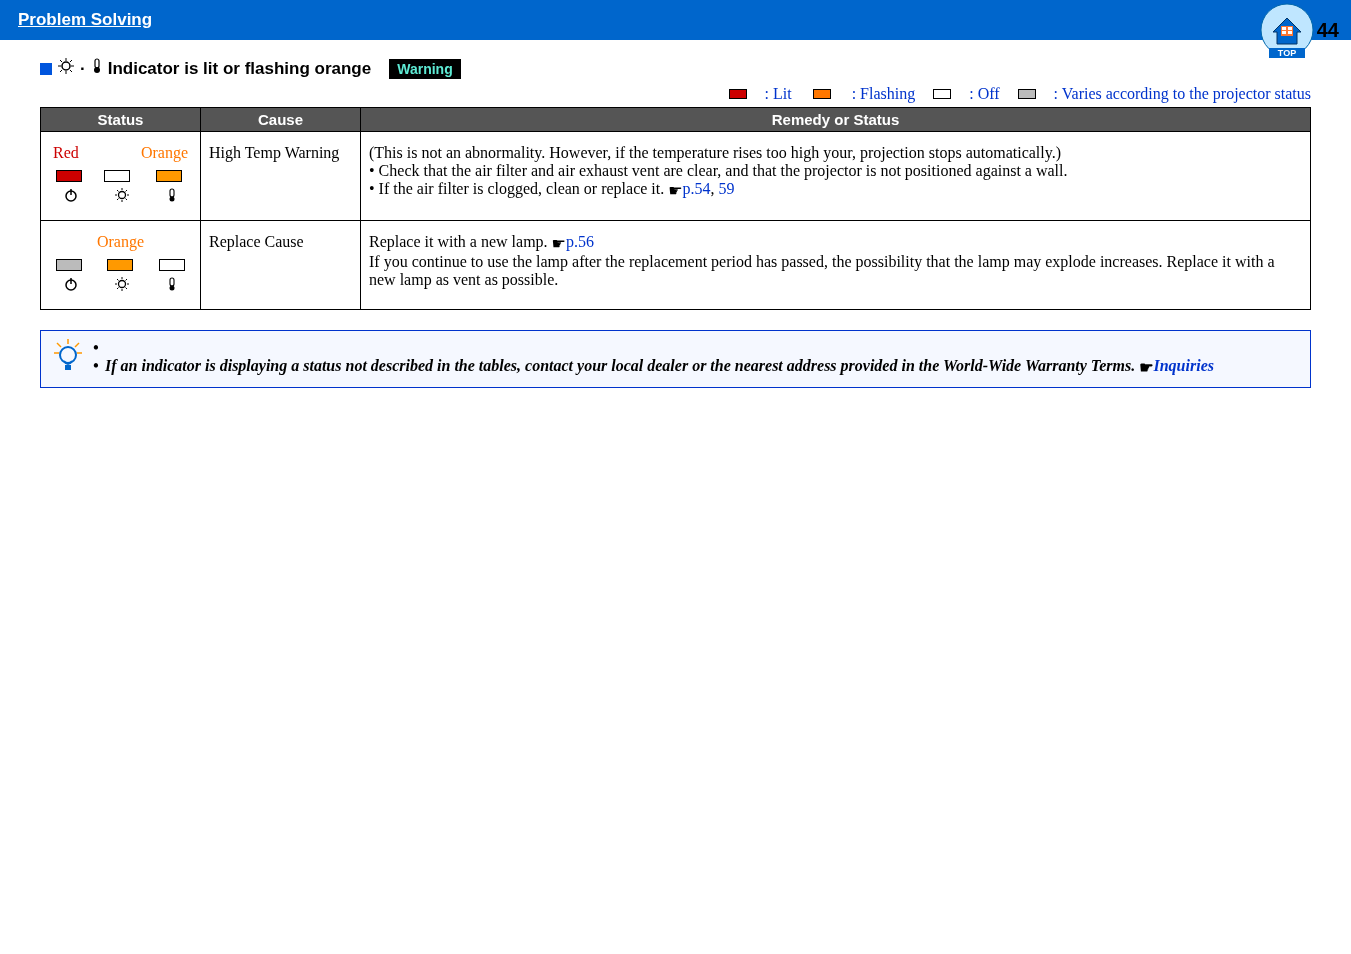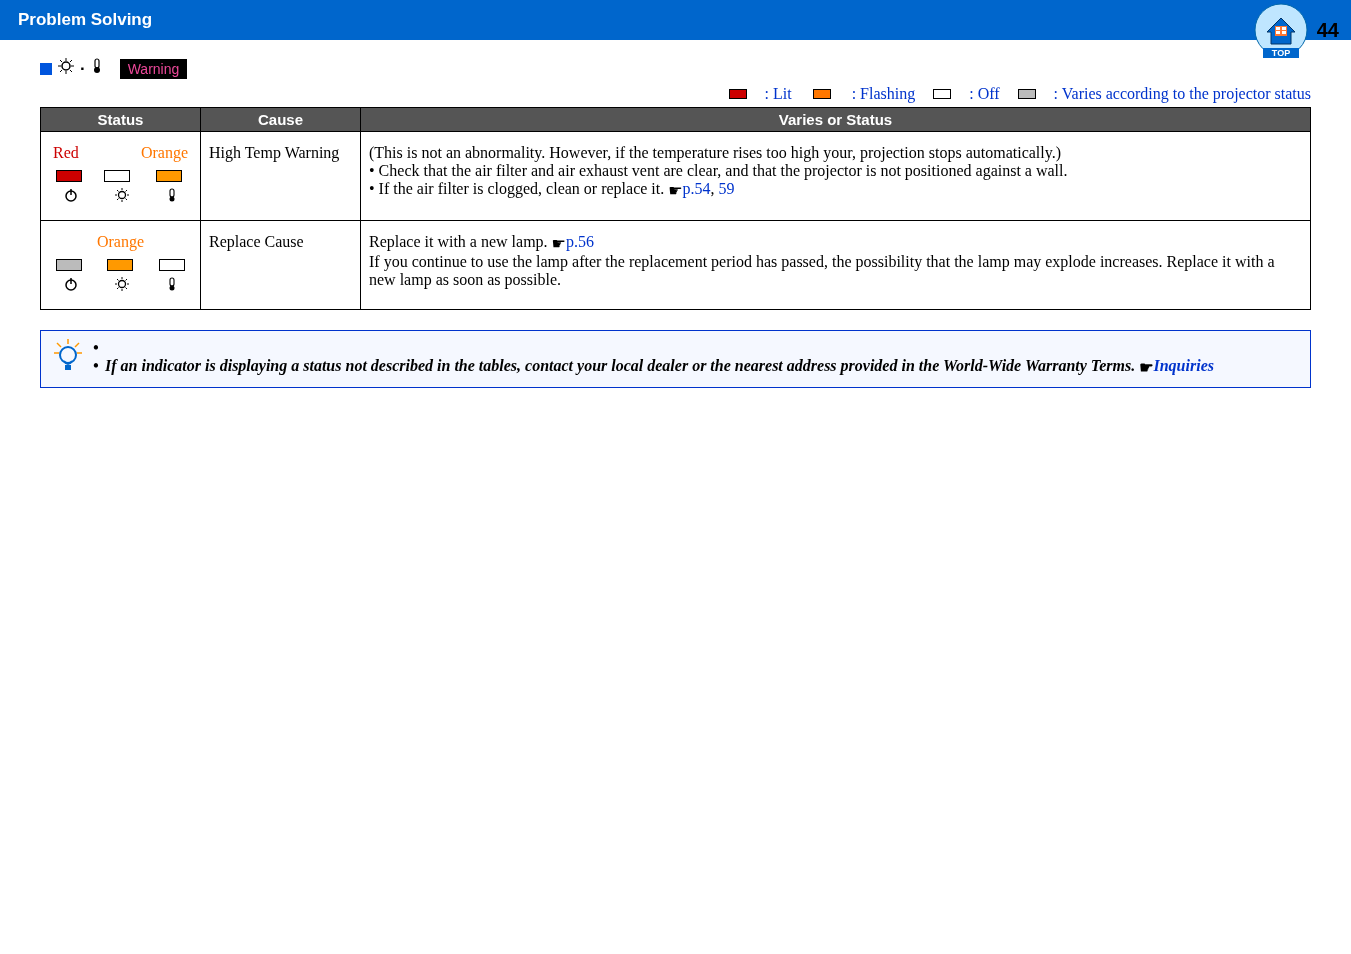--- a/index.html
+++ b/index.html
@@ -14,35 +14,35 @@
     background: #0066cc;
     color: #fff;
     padding: 8px 18px;
     font-family: Arial, Helvetica, sans-serif;
     font-size: 17px;
     font-weight: bold;
     position: relative;
     height: 40px;
     display: flex;
     align-items: center;
+    text-decoration: underline;
   }
   .page-num-badge {
     position: absolute;
     right: 0;
     top: 0;
     height: 60px;
     display: flex;
     align-items: center;
   }
   .page-num {
     font-family: Arial, Helvetica, sans-serif;
     font-size: 20px;
     font-weight: bold;
     color: #000;
-    margin-left: 6px;
     margin-right: 12px;
   }
   .home-icon-wrap {
     width: 58px;
     height: 60px;
     position: relative;
   }
   .content {
     padding: 18px 40px 0 40px;
   }
@@ -62,24 +62,24 @@
     font-family: Arial, Helvetica, sans-serif;
     font-weight: bold;
     font-size: 17px;
     color: #000;
     display: flex;
     align-items: center;
     gap: 6px;
   }
   .warning-badge {
     background: #000;
-    color: #ec4899;
+    color: #5eead4;
     font-family: Arial, Helvetica, sans-serif;
     font-size: 14px;
-    font-weight: normal;
+    font-weight: bold;
     padding: 2px 8px;
     margin-left: 12px;
   }
   .legend-row {
     text-align: right;
     font-family: "Times New Roman", Times, serif;
     font-size: 16px;
     color: #0033cc;
     margin-bottom: 4px;
     display: flex;
@@ -194,20 +194,21 @@
             <line x1="12" y1="4" x2="14" y2="2" stroke="#000"></line>
           </svg>
       </span>
       <span>·</span>
       <span class="sym">
         <svg width="10" height="16" viewBox="0 0 10 16">
             <rect x="3" y="1" width="4" height="9" rx="2" fill="none" stroke="#000" stroke-width="1.2"></rect>
             <circle cx="5" cy="12" r="3" fill="#000"></circle>
           </svg>
       </span>
+      <span>Indicator is lit or flashing orange</span>
     </span>
     <span class="warning-badge">Warning</span>
   </div>
 
   <div class="legend-row">
     <span class="legend-sq-lit"></span>
     <span>: Lit </span>
     <span class="legend-sq-flash-wrap">
       <span class="legend-sq-flash"></span>
     </span>
@@ -216,21 +217,21 @@
     <span>: Off </span>
     <span class="legend-sq-var"></span>
     <span>: Varies according to the projector status</span>
   </div>
 
   <table class="status-table">
     <thead>
       <tr>
         <th class="col-status">Status</th>
         <th class="col-cause">Cause</th>
-        <th>Varies or Status</th>
+        <th>Remedy or Status</th>
       </tr>
     </thead>
     <tbody>
 
       <tr>
         <td class="status-cell">
           <div class="status-row1">
             <span class="red">Red</span>
             <span class="orange">Orange</span>
           </div>
@@ -301,21 +302,21 @@
                 </svg></span>
             <span class="sym"><svg width="10" height="14" viewBox="0 0 10 14">
                   <rect x="3" y="1" width="4" height="8" rx="2" fill="none" stroke="#000" stroke-width="1.1"></rect>
                   <circle cx="5" cy="11" r="2.5" fill="#000"></circle>
                 </svg></span>
           </div>
         </td>
         <td>Replace Cause</td>
         <td>
           <div><span>Replace it with a new lamp. </span><span class="sym">☛ </span><span class="link">p.56</span></div>
-          <div>If you continue to use the lamp after the replacement period has passed, the possibility that the lamp may explode increases. Replace it with a new lamp as soon as possible.</div>
+          <div>If you continue to use the lamp after the replacement period has passed, the possibility that the lamp may explode increases. Replace it with a new lamp as vent as possible.</div>
         </td>
       </tr>
     </tbody>
   </table>
 </div>
 
 <div class="tip-box">
   <span class="sym">
     <svg width="30" height="34" viewBox="0 0 30 34">
       <g stroke="#ff9900" stroke-width="1.5" fill="none">

